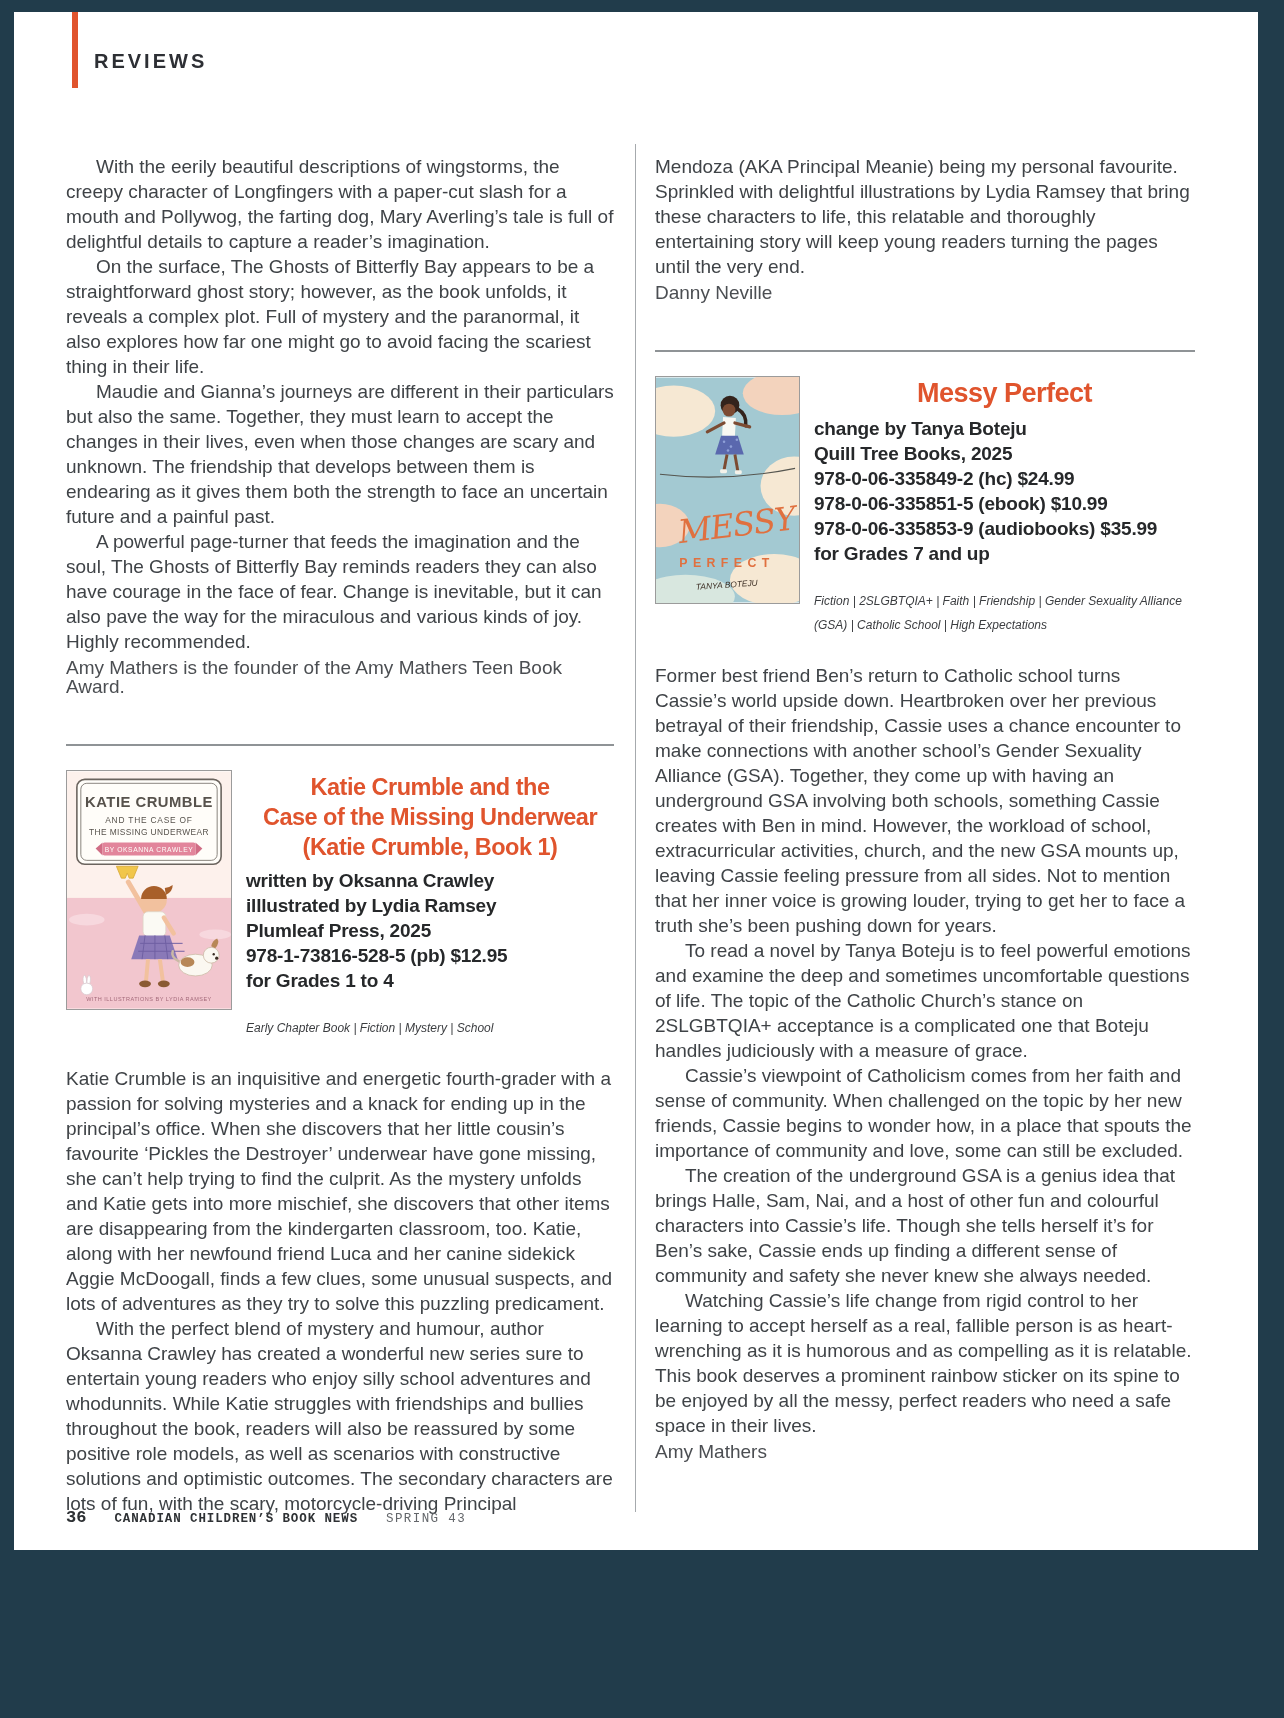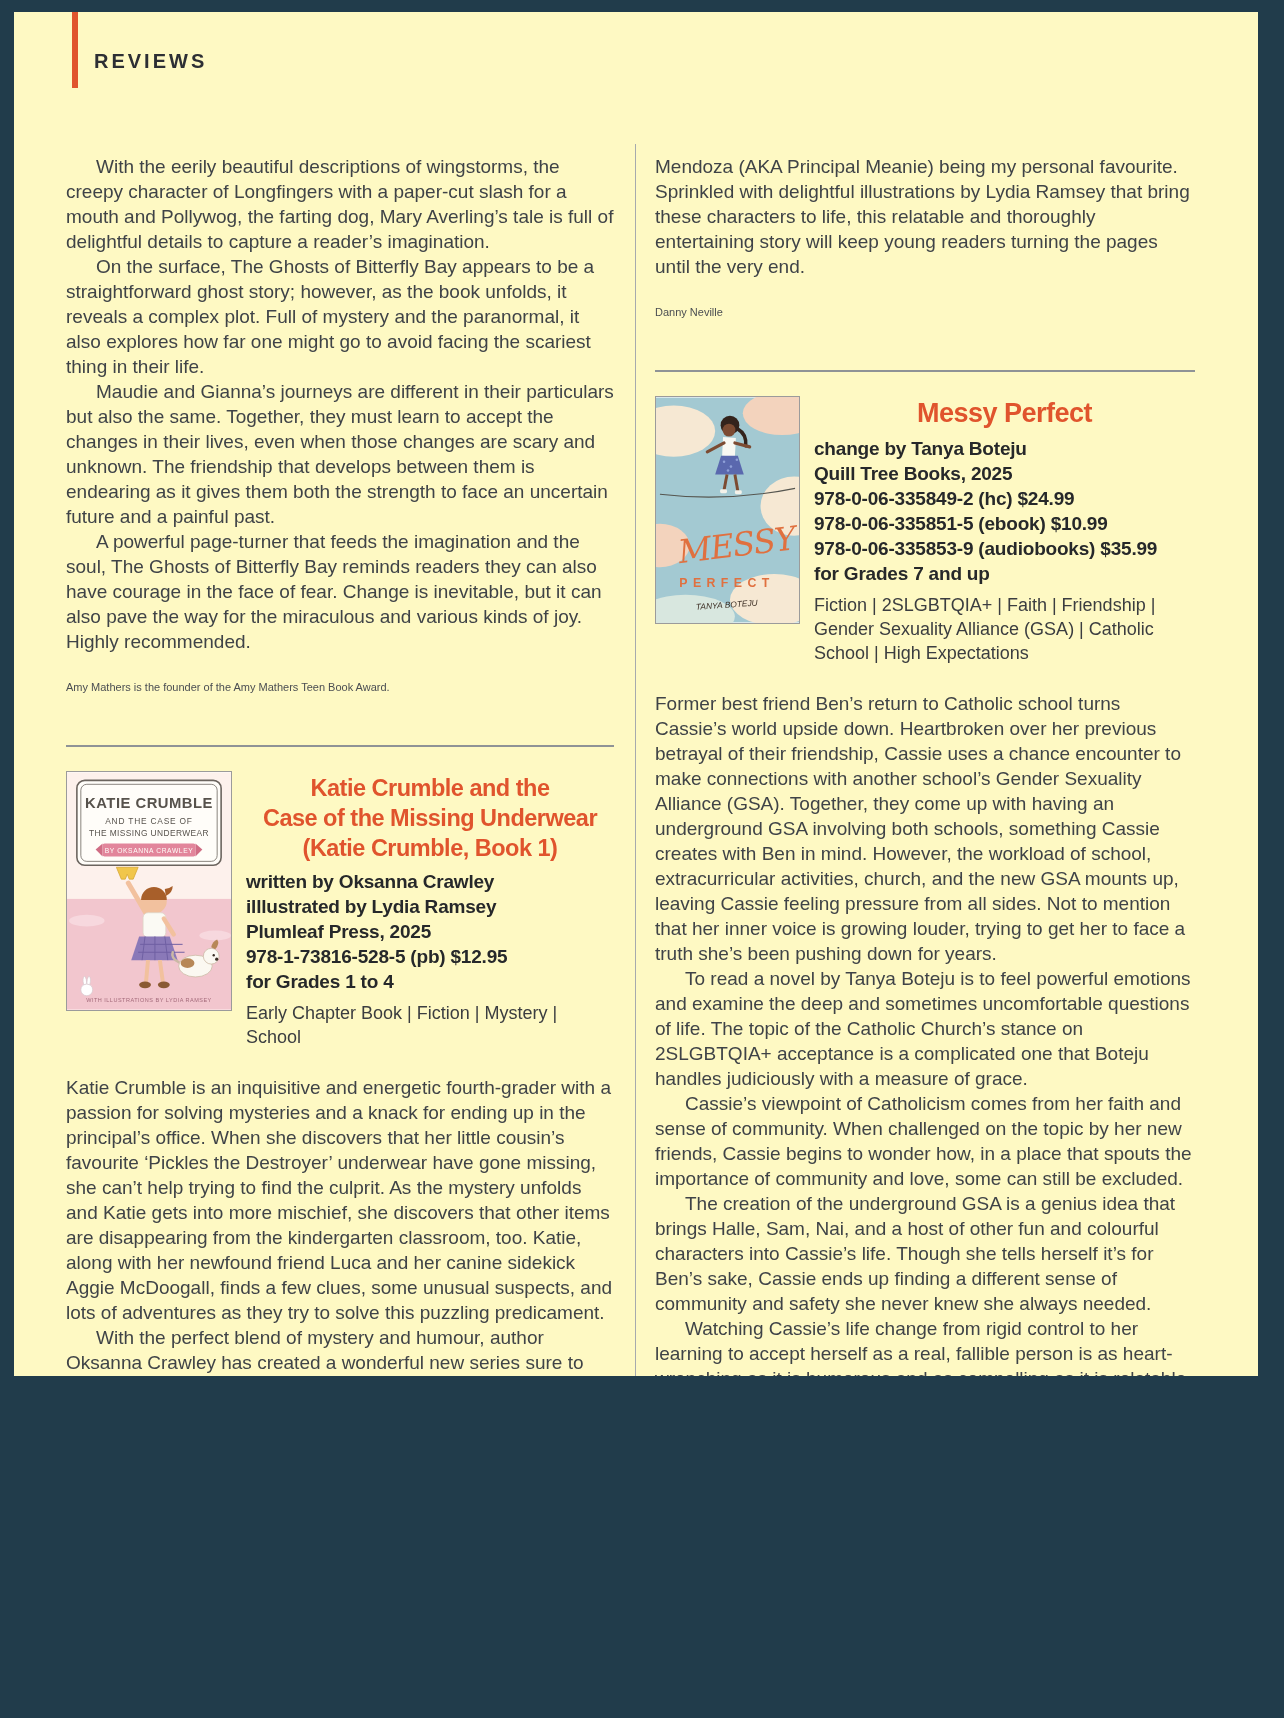--- a/index.html
+++ b/index.html
@@ -3,52 +3,52 @@
 <meta charset="utf-8">
 <style>
   :root{
     --accent:#e0542d;
     --frame:#213c4b;
     --body-text:#3f4347;
   }
   *{box-sizing:border-box;}
   body{margin:0;background:#2c2c2c;font-family:"Liberation Sans","DejaVu Sans",sans-serif;}
   .frame{position:relative;width:1284px;height:1718px;background:var(--frame);overflow:hidden;}
-  .page{position:absolute;left:14px;top:12px;width:1244px;height:1364px;background:#fef9c3;overflow:hidden;}
+  .page{position:absolute;left:14px;top:12px;width:1244px;height:1538px;background:#ffffff;overflow:hidden;}
 
   .accent-bar{position:absolute;left:58px;top:0;width:6px;height:76px;background:var(--accent);}
   .section-label{position:absolute;left:80px;top:38px;font-size:20px;font-weight:700;
     letter-spacing:3px;color:#2d2f34;}
 
   .col{position:absolute;top:142px;}
   .col-left{left:52px;width:548px;}
   .col-right{left:641px;width:540px;}
   .vdivider{position:absolute;left:621px;top:132px;width:1px;height:1368px;background:#a6aaad;}
 
   .review-text p{margin:0;font-size:19px;line-height:25px;color:var(--body-text);}
   .review-text p.indent{text-indent:30px;}
   .review-text p.noindent{text-indent:0;}
   .ital{}
 
-  .byline{margin:24px 0 0 0;font-size:11px;line-height:19px;color:#4b4e52;}
+  .byline{margin:4px 0 0 0;font-size:19px;line-height:19px;color:#4b4e52;}
 
   .hrule{height:2px;background:#8f9396;margin-top:48px;}
 
   .book-block{display:flex;gap:14px;margin-top:24px;}
   .cover{flex:none;border:1px solid #9b9b9b;background:#fff;}
   .cover svg{display:block;width:100%;height:100%;}
   .cover-katie{width:166px;height:240px;}
   .cover-messy{width:145px;height:228px;}
   .book-info{flex:1;min-width:0;padding-top:2px;}
   .book-title{margin:0 0 6px 0;color:var(--accent);font-weight:700;
     font-size:23.5px;line-height:30px;letter-spacing:-0.5px;text-align:center;}
   .book-title .tline{white-space:nowrap;}
   .book-title.one-line{font-size:27px;line-height:30px;margin-bottom:8px;}
   .credits div{font-size:19px;line-height:25px;font-weight:600;color:#26282a;letter-spacing:-0.2px;}
-  .genres{margin-top:7px;font-size:18px;line-height:24px;color:#3b3d40;}
+  .genres{margin-top:23px;font-size:12px;line-height:24px;font-style:italic;color:#3b3d40;}
 
   .mt-review{margin-top:26px;}
 
   .footer{position:absolute;left:52px;top:1496px;display:flex;align-items:baseline;gap:28px;font-family:Liberation Mono, monospace;}
   .footer .pageno{font-size:17px;font-weight:700;color:#2e3134;}
   .footer .mag{font-size:12.5px;font-weight:700;letter-spacing:0.9px;color:#2e3134;}
   .footer .issue{font-size:12.5px;letter-spacing:1.4px;color:#63666a;}
 </style>
 </head>
 <body>

